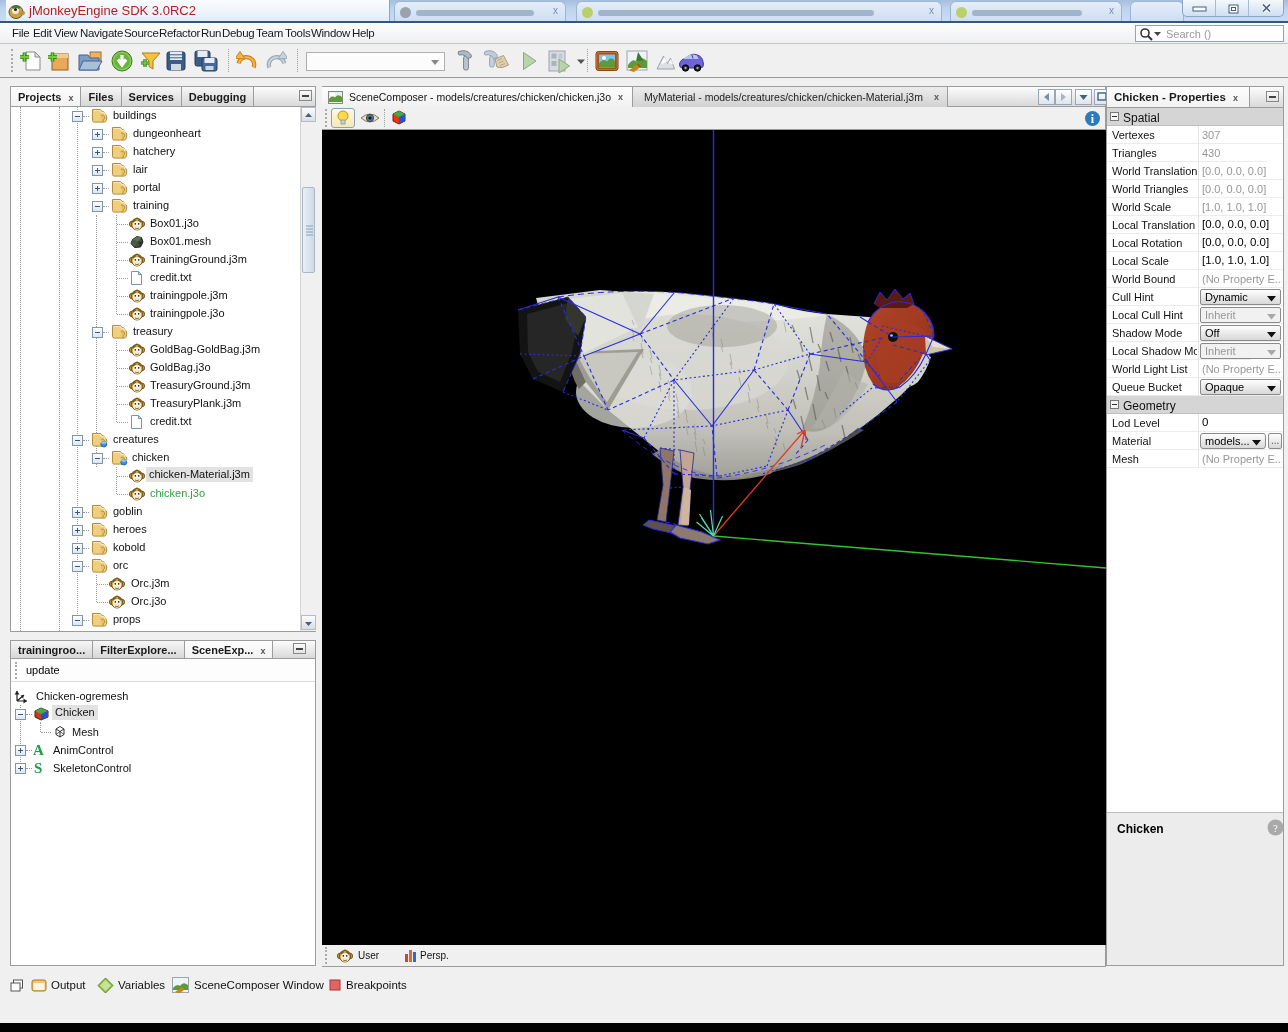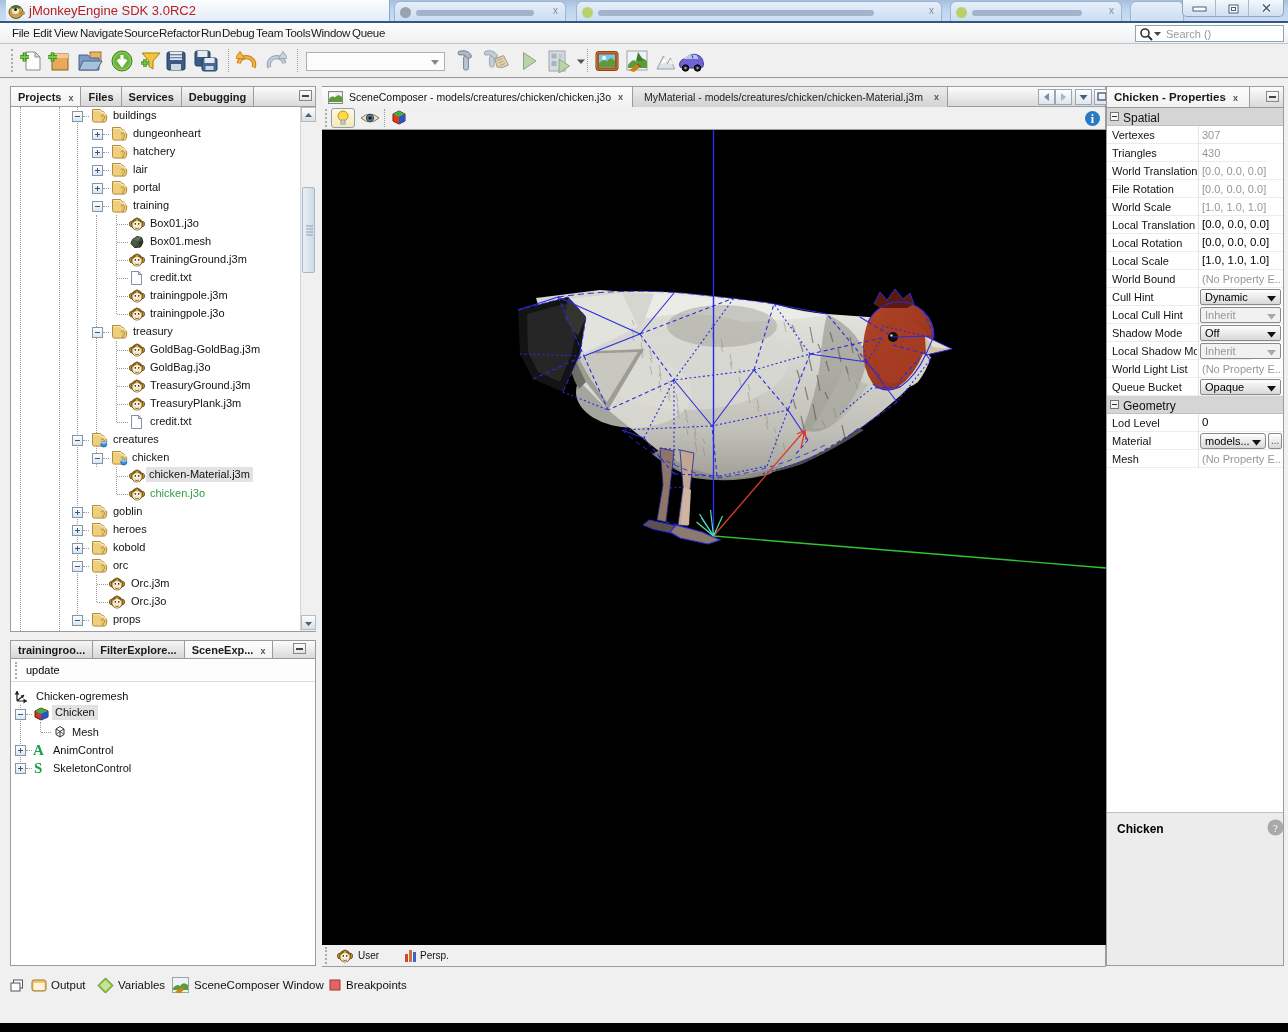--- a/index.html
+++ b/index.html
@@ -88,21 +88,21 @@
     <span class="mi" style="left:33px;">Edit</span>
     <span class="mi" style="left:54px;">View</span>
     <span class="mi" style="left:80px;">Navigate</span>
     <span class="mi" style="left:124px;">Source</span>
     <span class="mi" style="left:159px;">Refactor</span>
     <span class="mi" style="left:201px;">Run</span>
     <span class="mi" style="left:222px;">Debug</span>
     <span class="mi" style="left:256px;">Team</span>
     <span class="mi" style="left:285px;">Tools</span>
     <span class="mi" style="left:311px;">Window</span>
-    <span class="mi" style="left:352px;">Queue</span>
+    <span class="mi" style="left:352px;">Help</span>
     <div id="searchbox">
       <svg class="abs" style="left:3px; top:1px;" width="24" height="14" viewBox="0 0 24 14">
         <circle cx="6" cy="6" r="4" fill="none" stroke="#333" stroke-width="1.6"></circle>
         <line x1="9" y1="9" x2="13" y2="13" stroke="#333" stroke-width="2"></line>
         <path d="M15 5 l7 0 l-3.5 4 z" fill="#444"></path>
       </svg>
       <span class="abs" style="left:30px; top:2px; font-size:11px; color:#9a9a9a;">Search ()</span>
     </div>
   </div>
 <div id="toolbar">
@@ -944,21 +944,21 @@
       <div class="abs" style="left:5px; top:3px; width:85px; overflow:hidden; white-space:nowrap; color:#111;">Triangles</div>
       <div class="abs" style="left:91px; top:0; width:1px; height:18px; background:#e4e4e4;"></div>
       <div class="abs" style="left:95px; top:3px; width:80px; overflow:hidden; white-space:nowrap; color:#969696;">430</div>
     </div>
     <div class="abs" style="left:0; top:54px; width:176px; height:18px; border-bottom:1px solid #ececec;">
       <div class="abs" style="left:5px; top:3px; width:85px; overflow:hidden; white-space:nowrap; color:#111;">World Translation</div>
       <div class="abs" style="left:91px; top:0; width:1px; height:18px; background:#e4e4e4;"></div>
       <div class="abs" style="left:95px; top:3px; width:80px; overflow:hidden; white-space:nowrap; color:#969696;">[0.0, 0.0, 0.0]</div>
     </div>
     <div class="abs" style="left:0; top:72px; width:176px; height:18px; border-bottom:1px solid #ececec;">
-      <div class="abs" style="left:5px; top:3px; width:85px; overflow:hidden; white-space:nowrap; color:#111;">File Rotation</div>
+      <div class="abs" style="left:5px; top:3px; width:85px; overflow:hidden; white-space:nowrap; color:#111;">World Triangles</div>
       <div class="abs" style="left:91px; top:0; width:1px; height:18px; background:#e4e4e4;"></div>
       <div class="abs" style="left:95px; top:3px; width:80px; overflow:hidden; white-space:nowrap; color:#969696;">[0.0, 0.0, 0.0]</div>
     </div>
     <div class="abs" style="left:0; top:90px; width:176px; height:18px; border-bottom:1px solid #ececec;">
       <div class="abs" style="left:5px; top:3px; width:85px; overflow:hidden; white-space:nowrap; color:#111;">World Scale</div>
       <div class="abs" style="left:91px; top:0; width:1px; height:18px; background:#e4e4e4;"></div>
       <div class="abs" style="left:95px; top:3px; width:80px; overflow:hidden; white-space:nowrap; color:#969696;">[1.0, 1.0, 1.0]</div>
     </div>
     <div class="abs" style="left:0; top:108px; width:176px; height:18px; border-bottom:1px solid #ececec;">
       <div class="abs" style="left:5px; top:3px; width:85px; overflow:hidden; white-space:nowrap; color:#111;">Local Translation</div>

